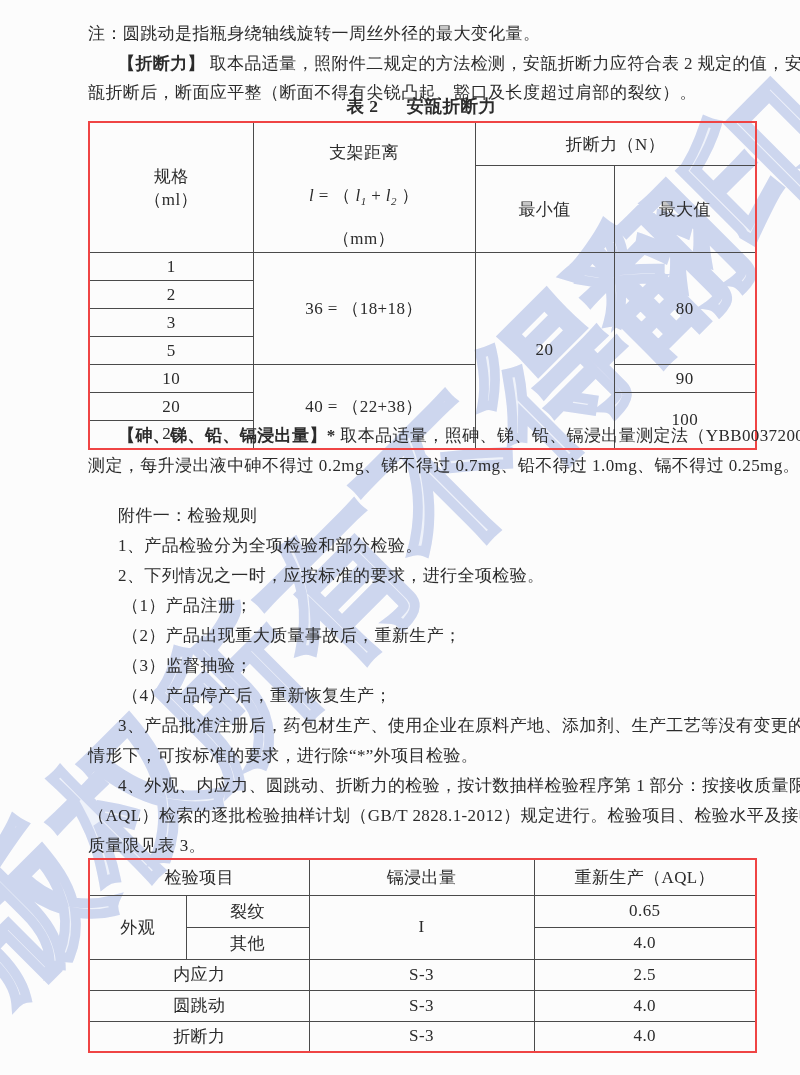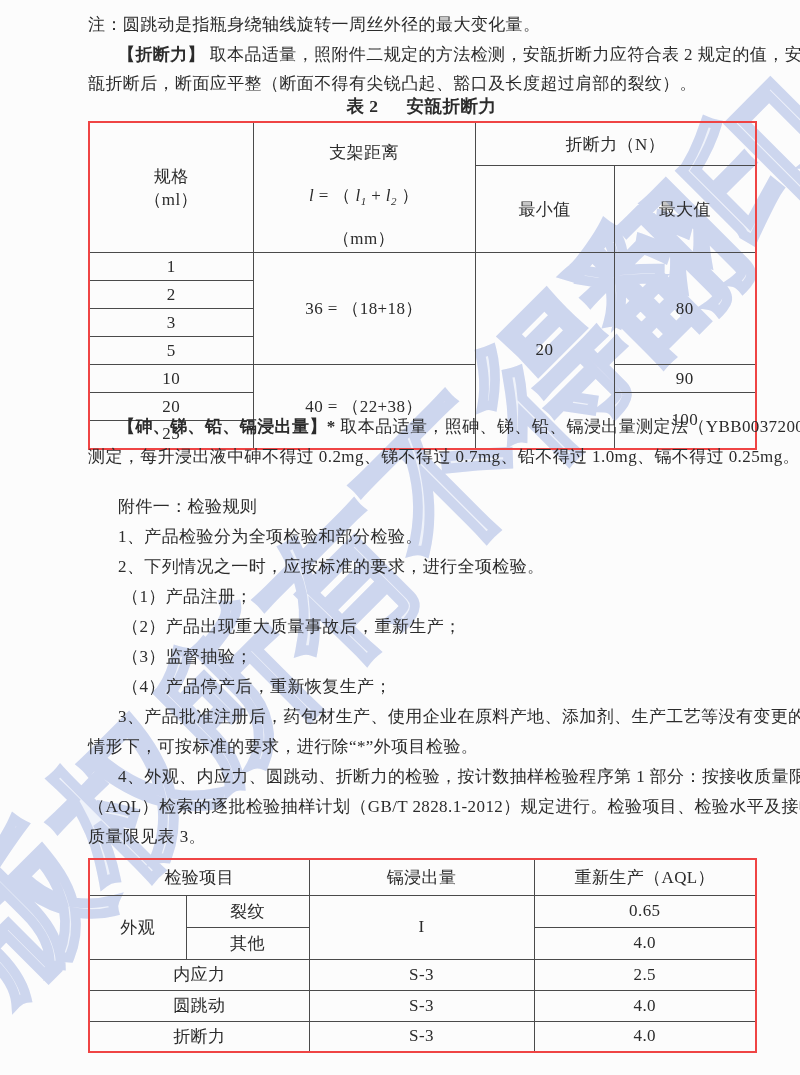--- a/index.html
+++ b/index.html
@@ -12,21 +12,21 @@
   
   .watermark{
     position:absolute;left:-30px;top:885px;z-index:0;
     font-size:150px;line-height:150px;font-weight:bold;white-space:nowrap;
     transform:rotate(-45deg);transform-origin:0 75px;
     color:#eef2fa;-webkit-text-stroke:5px #cbd4ee;
     letter-spacing:0px;opacity:.95;pointer-events:none;
   }
   .content{position:absolute;inset:0;z-index:1;}
   
-  .txt{font-size:17px;letter-spacing:.4px;white-space:nowrap;}
+  .txt{font-size:17px;letter-spacing:.4px;white-space:nowrap;margin-top:9px;}
   .note{position:absolute;left:88px;top:13px;}
   .para1{position:absolute;left:88px;top:40px;line-height:29px;}
   .para2{position:absolute;left:88px;top:412px;line-height:30px;}
   .pl30{padding-left:30px;}
   .pl34{padding-left:34px;}
   .tag{font-weight:bold;}
   .annex{position:absolute;left:88px;top:492px;line-height:30px;}
   
   .tbl-title{
     position:absolute;left:88px;width:667px;text-align:center;

